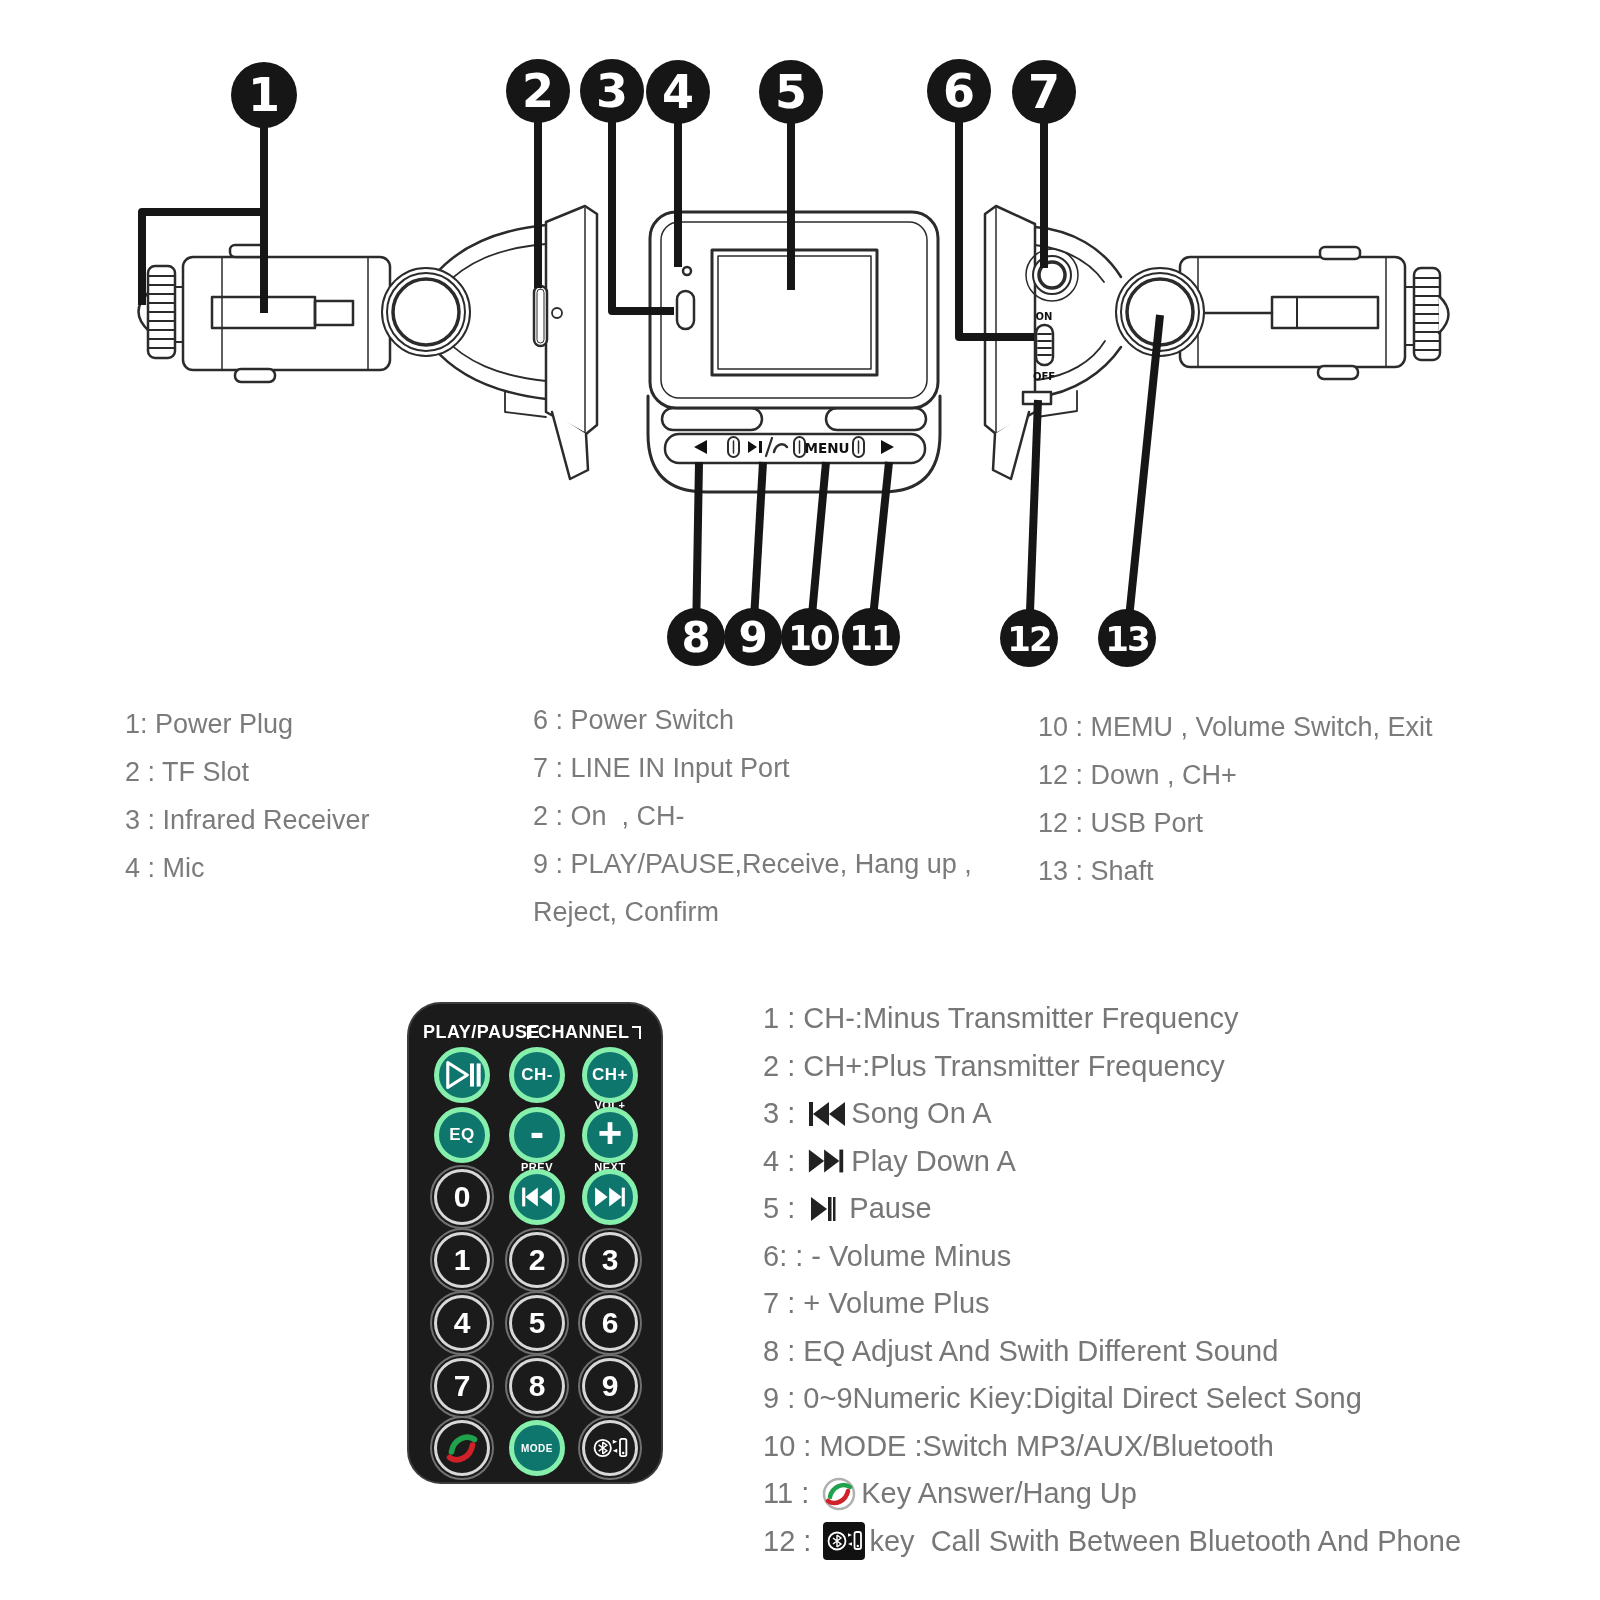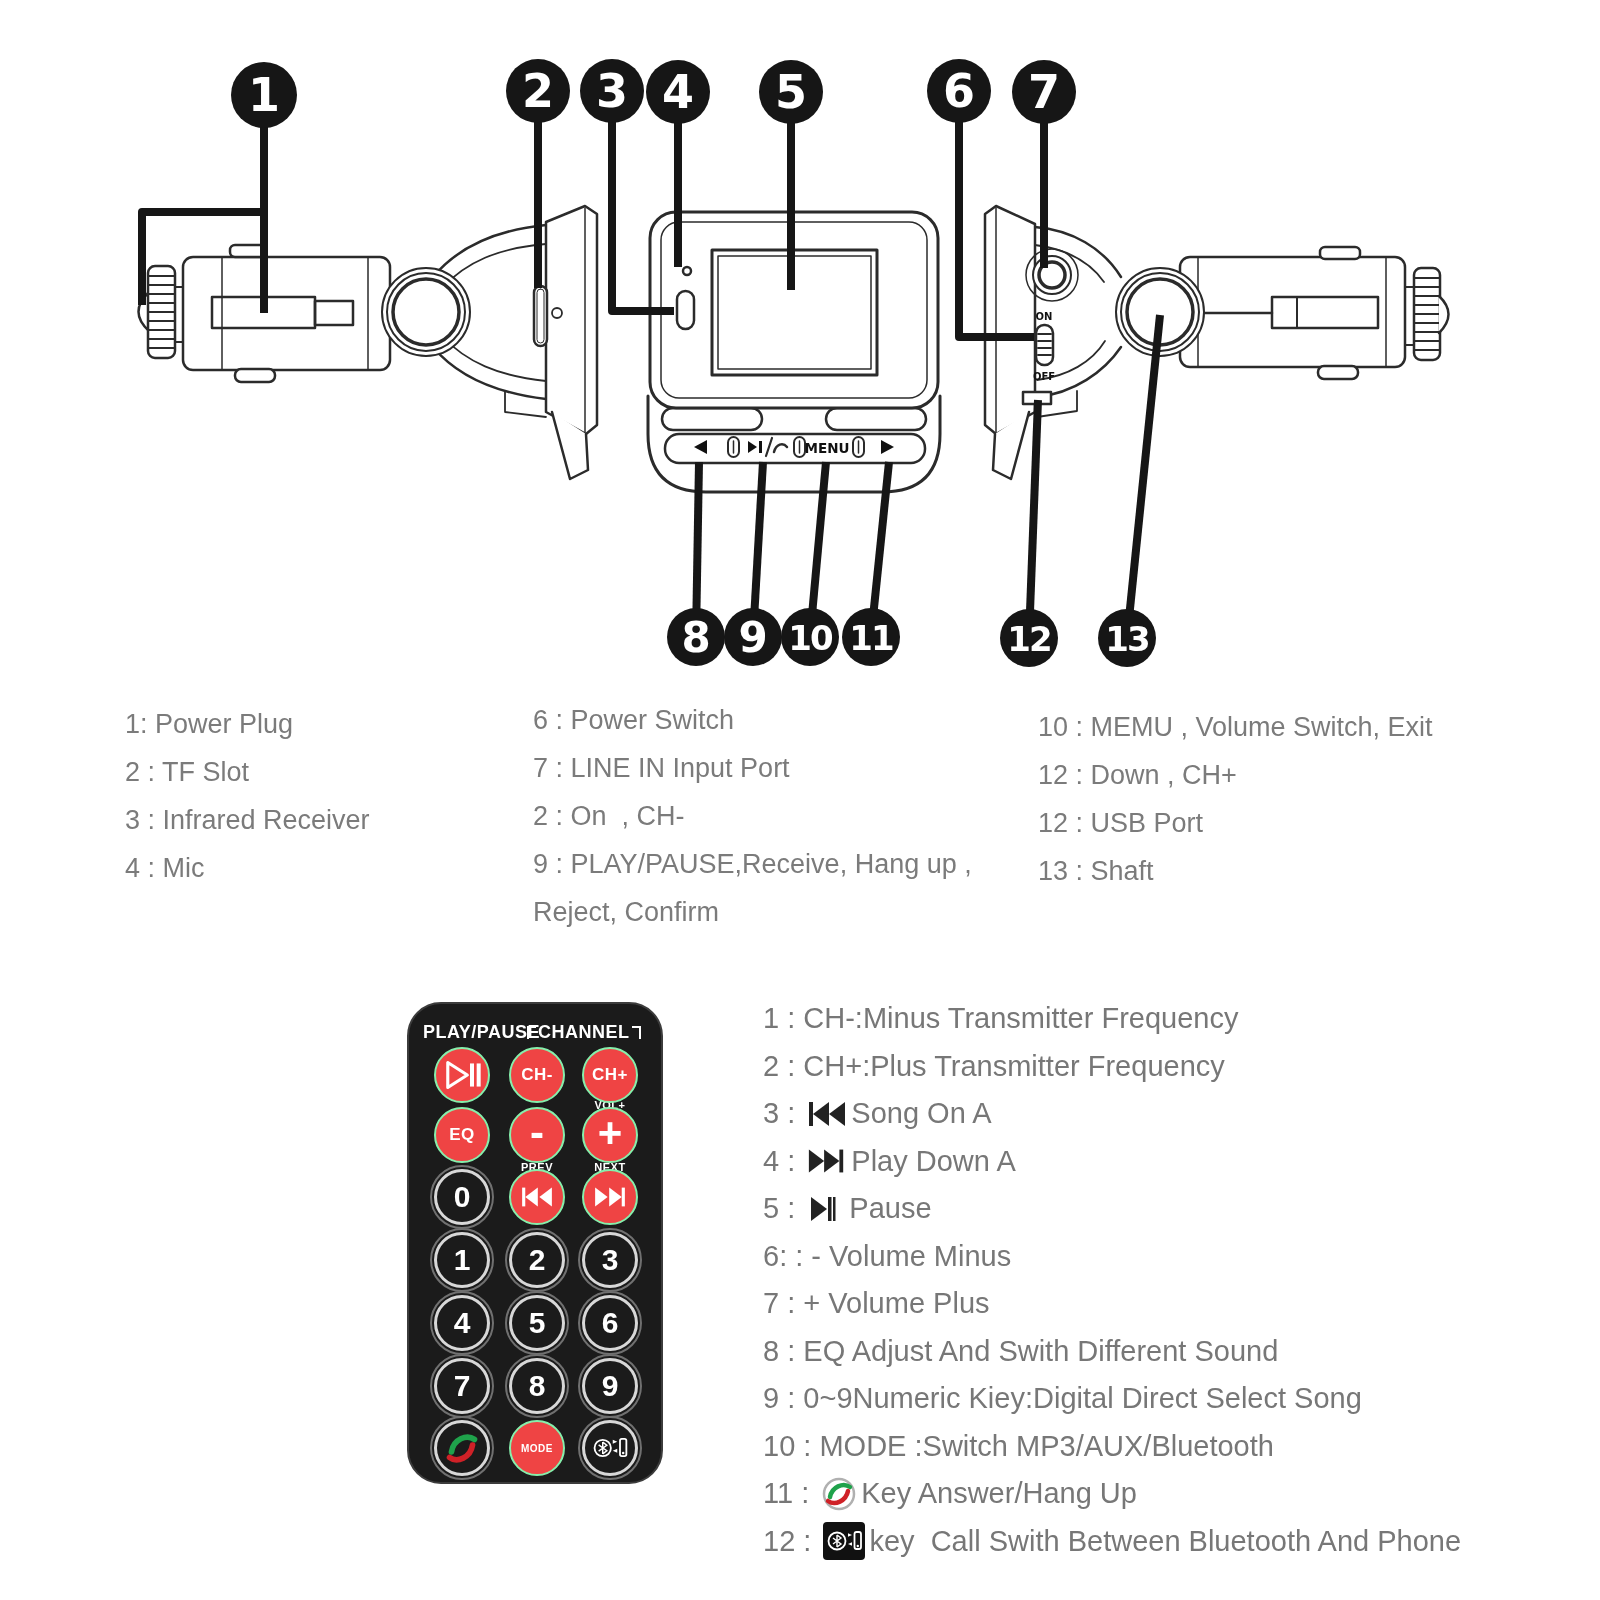--- a/index.html
+++ b/index.html
@@ -15,21 +15,21 @@
   .remote{position:absolute;left:407px;top:1002px;width:256px;height:482px;
           background:#1b1b1b;border-radius:34px;border:2px solid #3c3c3c;box-sizing:border-box;}
   .rlabel{position:absolute;color:#fff;font-size:18px;font-weight:bold;letter-spacing:.5px;white-space:nowrap;}
   .chan-brk{display:inline-block;width:7px;height:11px;border-top:2.5px solid #fff;vertical-align:-1px;}
   .chan-brk.l{border-left:2.5px solid #fff;margin-right:2px;}
   .chan-brk.r{border-right:2.5px solid #fff;margin-left:2px;}
   .mini{position:absolute;width:60px;text-align:center;color:#fff;font-size:11px;font-weight:bold;
         letter-spacing:.5px;z-index:1;}
   .rbtn{position:absolute;width:56px;height:56px;border-radius:50%;display:flex;align-items:center;
         justify-content:center;box-sizing:border-box;z-index:2;color:#fff;}
-  .rbtn.grey{background:#ef4444;border:2px solid #86efac;}
+  .rbtn.grey{background:#0f766e;border:5px solid #86efac;}
   .rbtn.dark{background:#1b1b1b;border:3px solid #d8d8d8;outline:2px solid #707070;outline-offset:2px;}
   .rbtn .tsm{font-size:17px;font-weight:bold;letter-spacing:.5px;}
   .rbtn .tdig{font-size:30px;font-weight:bold;}
   .rbtn .tsign{font-size:42px;font-weight:bold;line-height:0;margin-top:-4px;}
   .rbtn .tmode{font-size:10px;font-weight:bold;letter-spacing:.5px;}
 
   
   .flist{position:absolute;left:763px;top:995px;width:830px;color:#777;font-size:29px;}
   .flist .frow{height:47.5px;display:flex;align-items:center;white-space:pre;}
   .flist .ic{display:inline-flex;align-items:center;margin:0 4px;}

